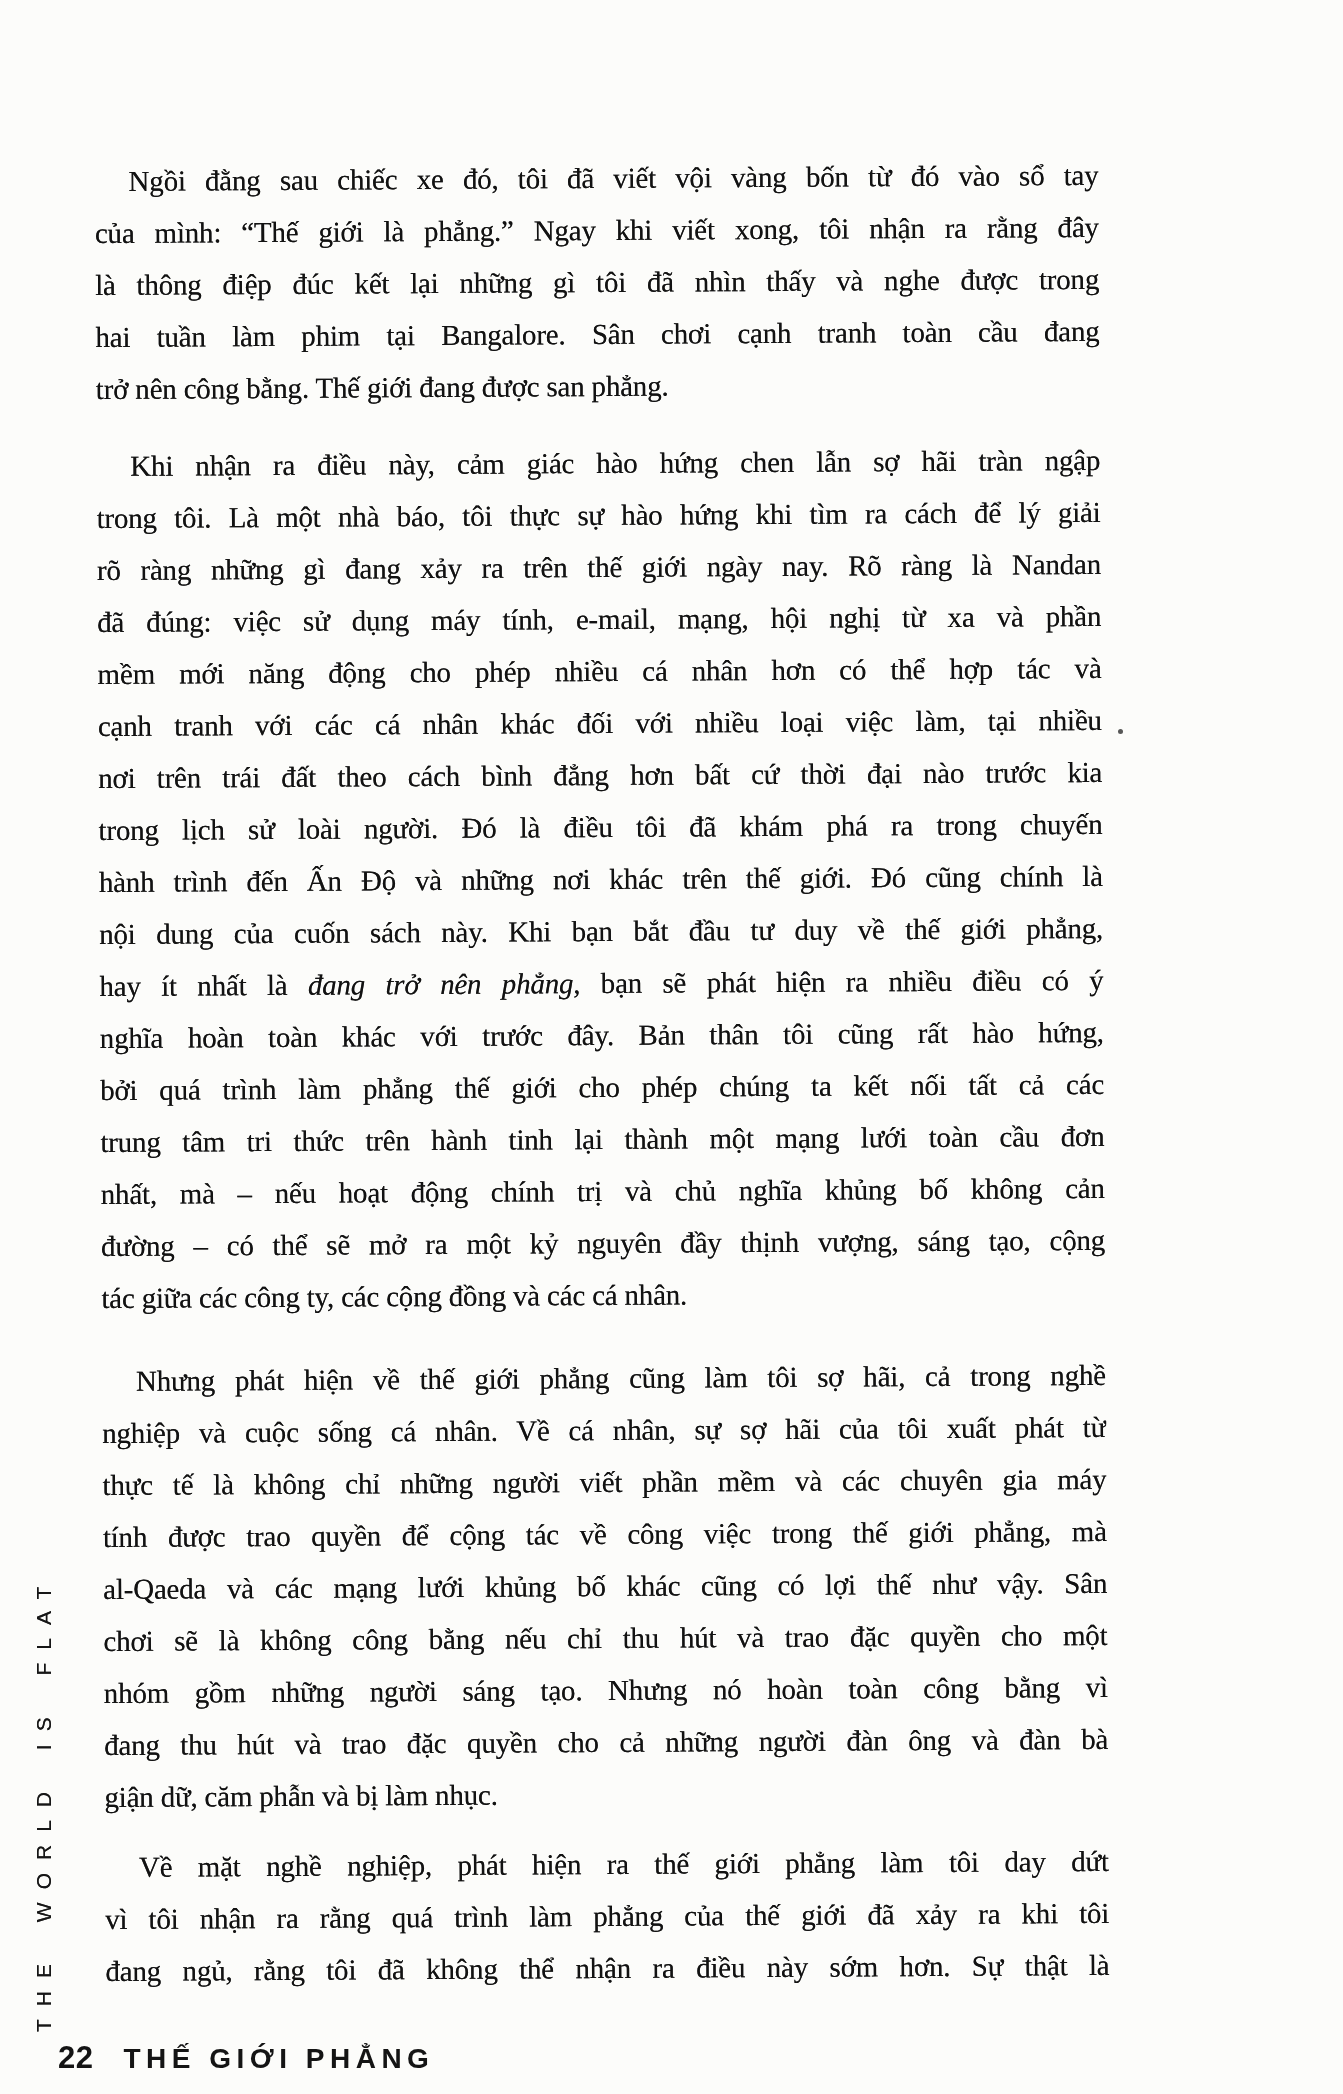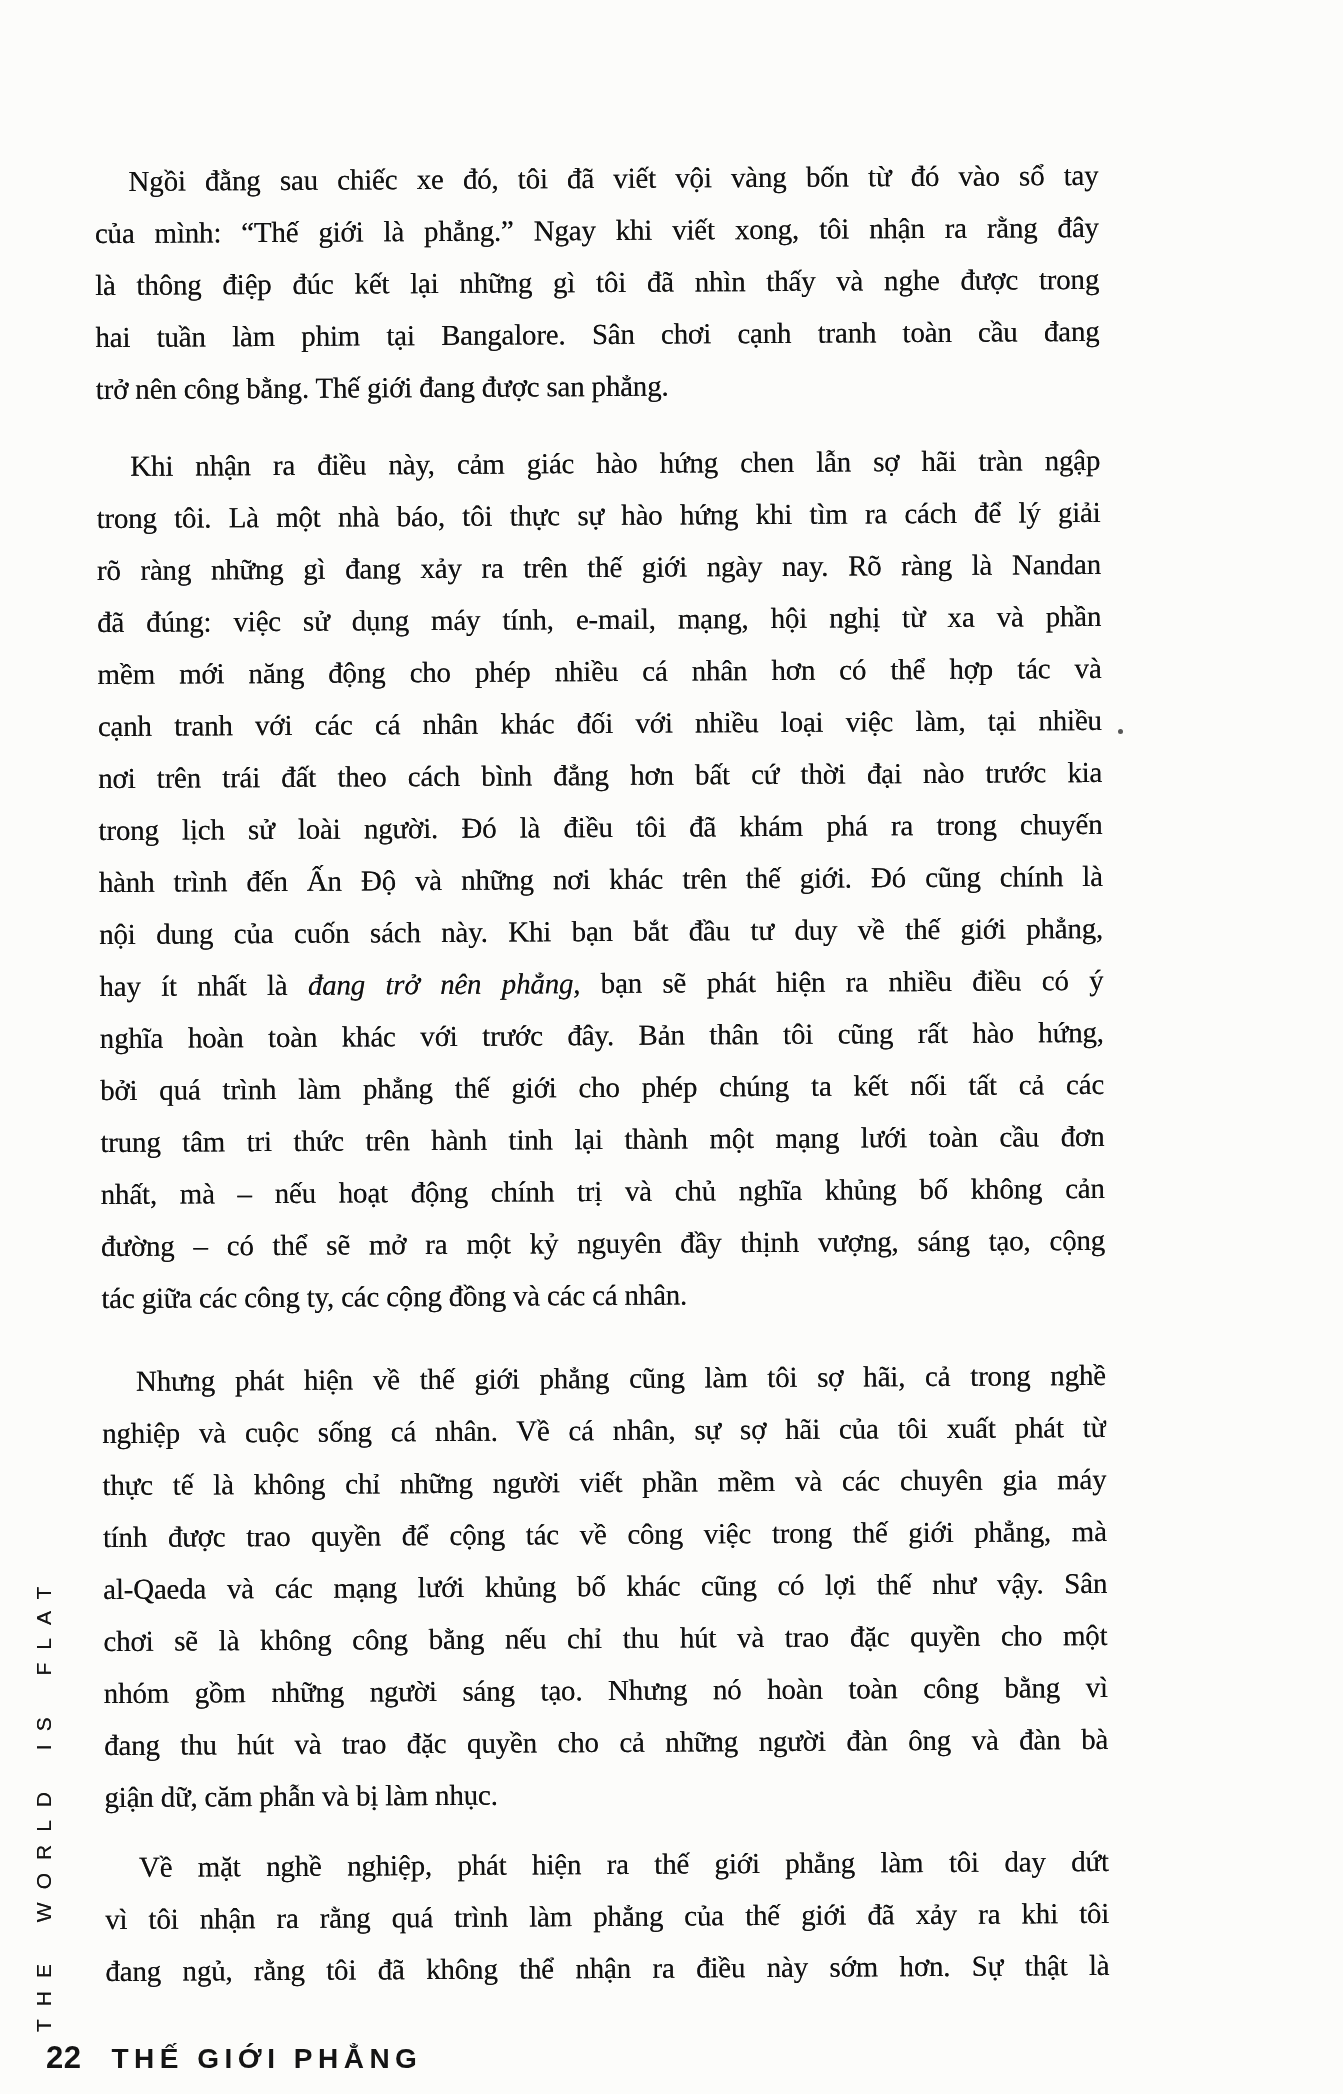--- a/index.html
+++ b/index.html
@@ -47,21 +47,21 @@
     font-family:"Liberation Sans", sans-serif;
     font-size:21px;
     font-weight:400;
     letter-spacing:13px;
     word-spacing:10px;
     color:#161616;
     text-shadow:0 0 0.5px rgba(10,10,10,0.8);
   }
   .footer{
     position:absolute;
-    left:46px;top:2040px;
+    left:58px;top:2040px;
     display:flex;align-items:baseline;gap:30px;
     font-family:"Liberation Sans", sans-serif;
     color:#141414;
   }
   .pagenum{
     font-size:31px;font-weight:700;letter-spacing:0.5px;
   }
   .runtitle{
     font-size:28px;font-weight:700;letter-spacing:5.5px;
   }

